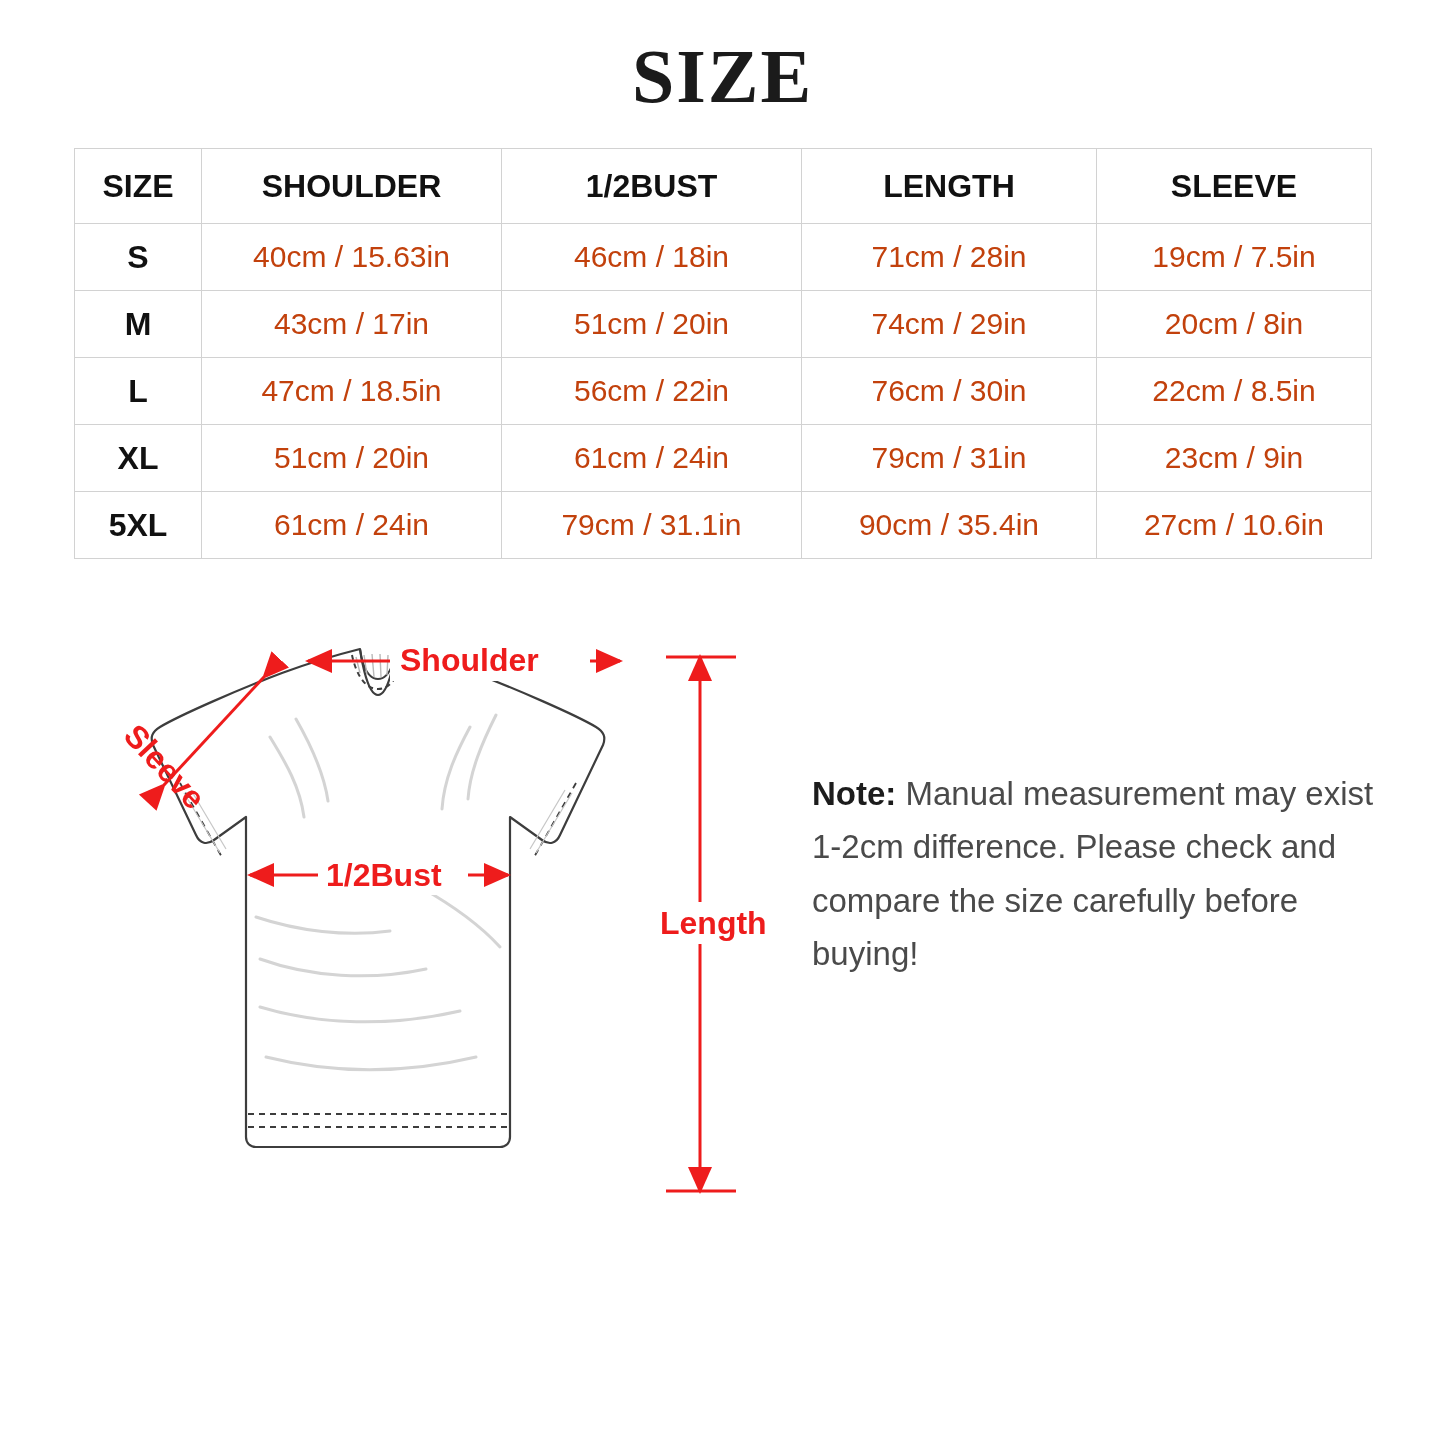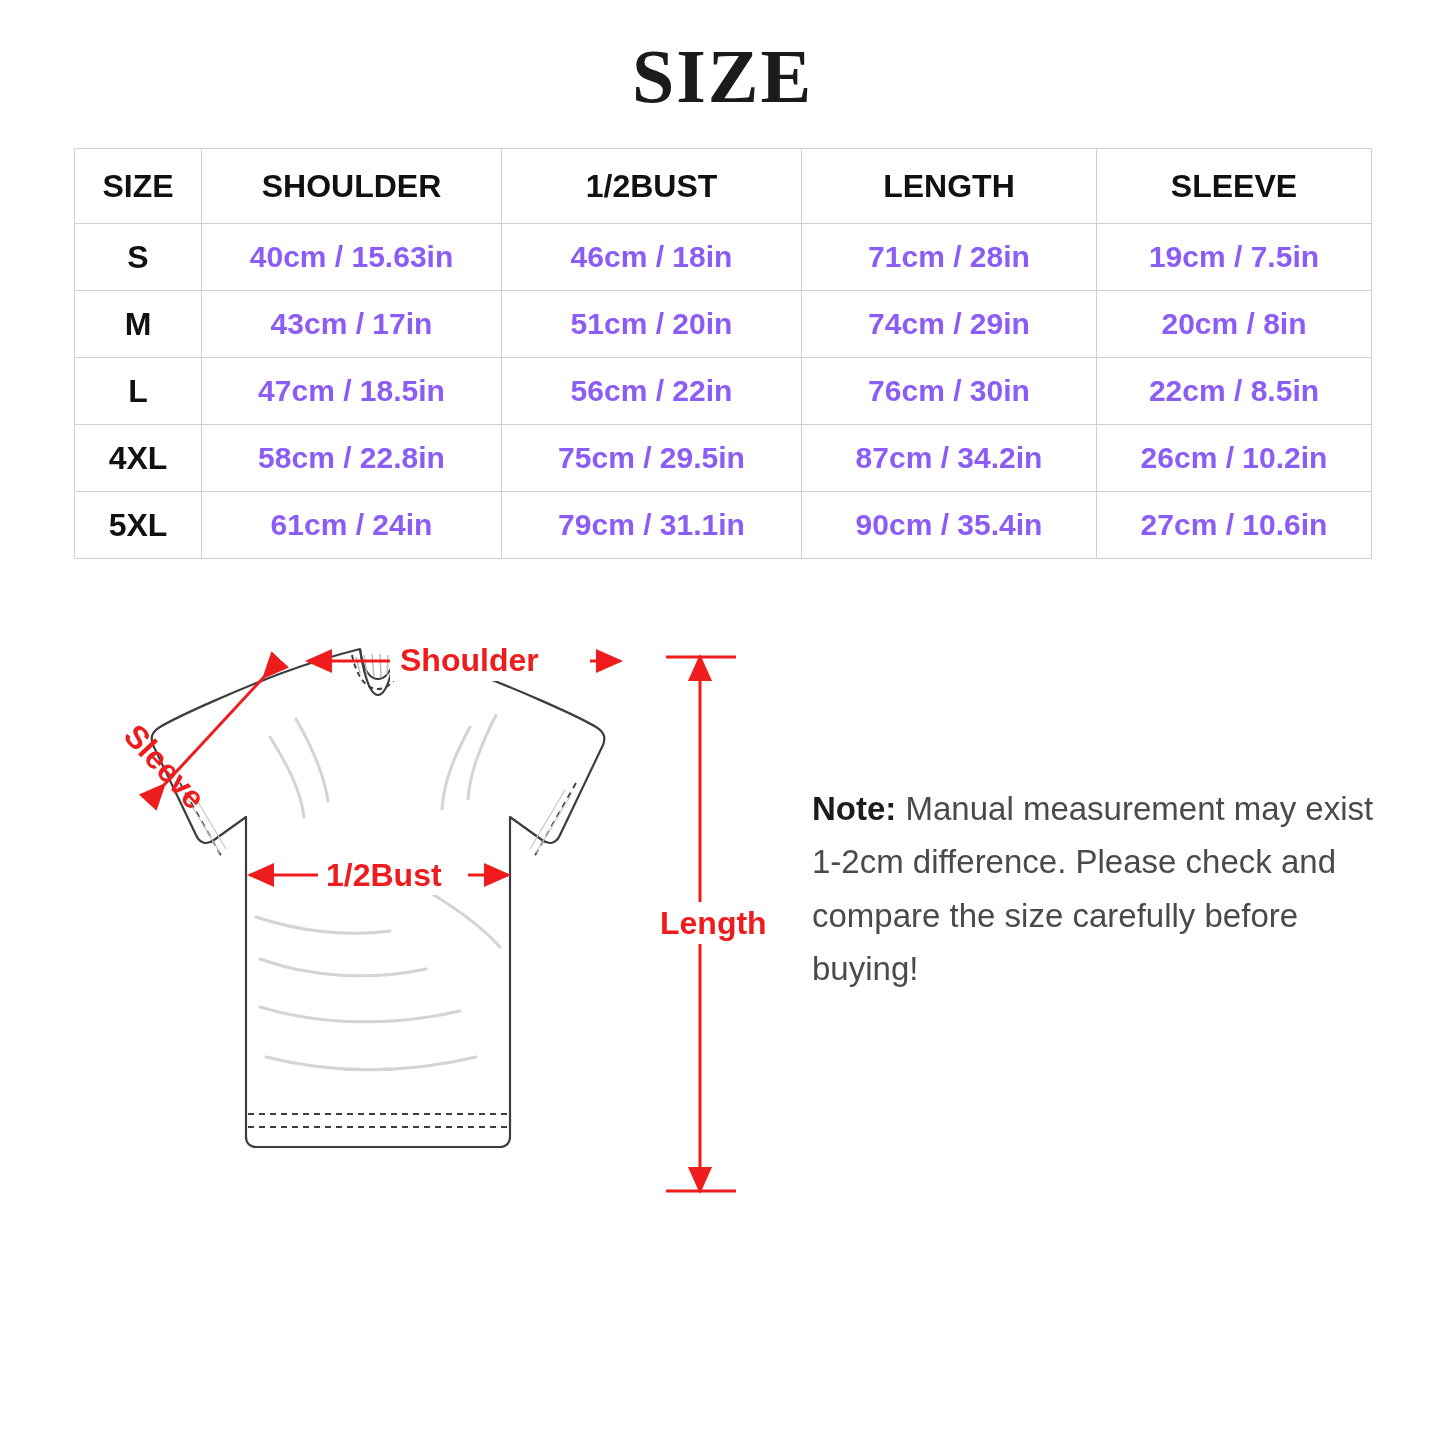--- a/index.html
+++ b/index.html
@@ -36,22 +36,22 @@
     border-collapse: collapse;
     width: 1297px;
     table-layout: fixed;
   }
   table.size-table td, table.size-table th {
     border: 1px solid #d2d2d2;
     text-align: center;
     vertical-align: middle;
     height: 64px;
     font-size: 30px;
-    color: #8b5cf6;
-    font-weight: bold;
+    color: #c2410c;
+    font-weight: normal;
   }
   table.size-table thead th {
     font-weight: bold;
     font-size: 32px;
     color: #111111;
     height: 72px;
   }
   table.size-table tbody td.size-cell {
     font-weight: bold;
     font-size: 32px;
@@ -80,21 +80,20 @@
 
   
   .note-block {
     position: absolute;
     left: 812px;
     top: 180px;
     width: 580px;
     font-size: 33px;
     line-height: 1.62;
     color: #4a4a4a;
-    margin-top: 15px;
   }
   .note-block b {
     color: #1c1c1c;
     font-weight: bold;
   }
 </style>
 </head>
 <body>
 
 <div id="size-title">SIZE</div>
@@ -133,25 +132,25 @@
         <td>20cm / 8in</td>
       </tr>
       <tr>
         <td class="size-cell">L</td>
         <td>47cm / 18.5in</td>
         <td>56cm / 22in</td>
         <td>76cm / 30in</td>
         <td>22cm / 8.5in</td>
       </tr>
       <tr>
-        <td class="size-cell">4XL</td>
-        <td>58cm / 22.8in</td>
-        <td>75cm / 29.5in</td>
-        <td>87cm / 34.2in</td>
-        <td>26cm / 10.2in</td>
+        <td class="size-cell">XL</td>
+        <td>51cm / 20in</td>
+        <td>61cm / 24in</td>
+        <td>79cm / 31in</td>
+        <td>23cm / 9in</td>
       </tr>
       <tr>
         <td class="size-cell">5XL</td>
         <td>61cm / 24in</td>
         <td>79cm / 31.1in</td>
         <td>90cm / 35.4in</td>
         <td>27cm / 10.6in</td>
       </tr>
     </tbody>
   </table>

